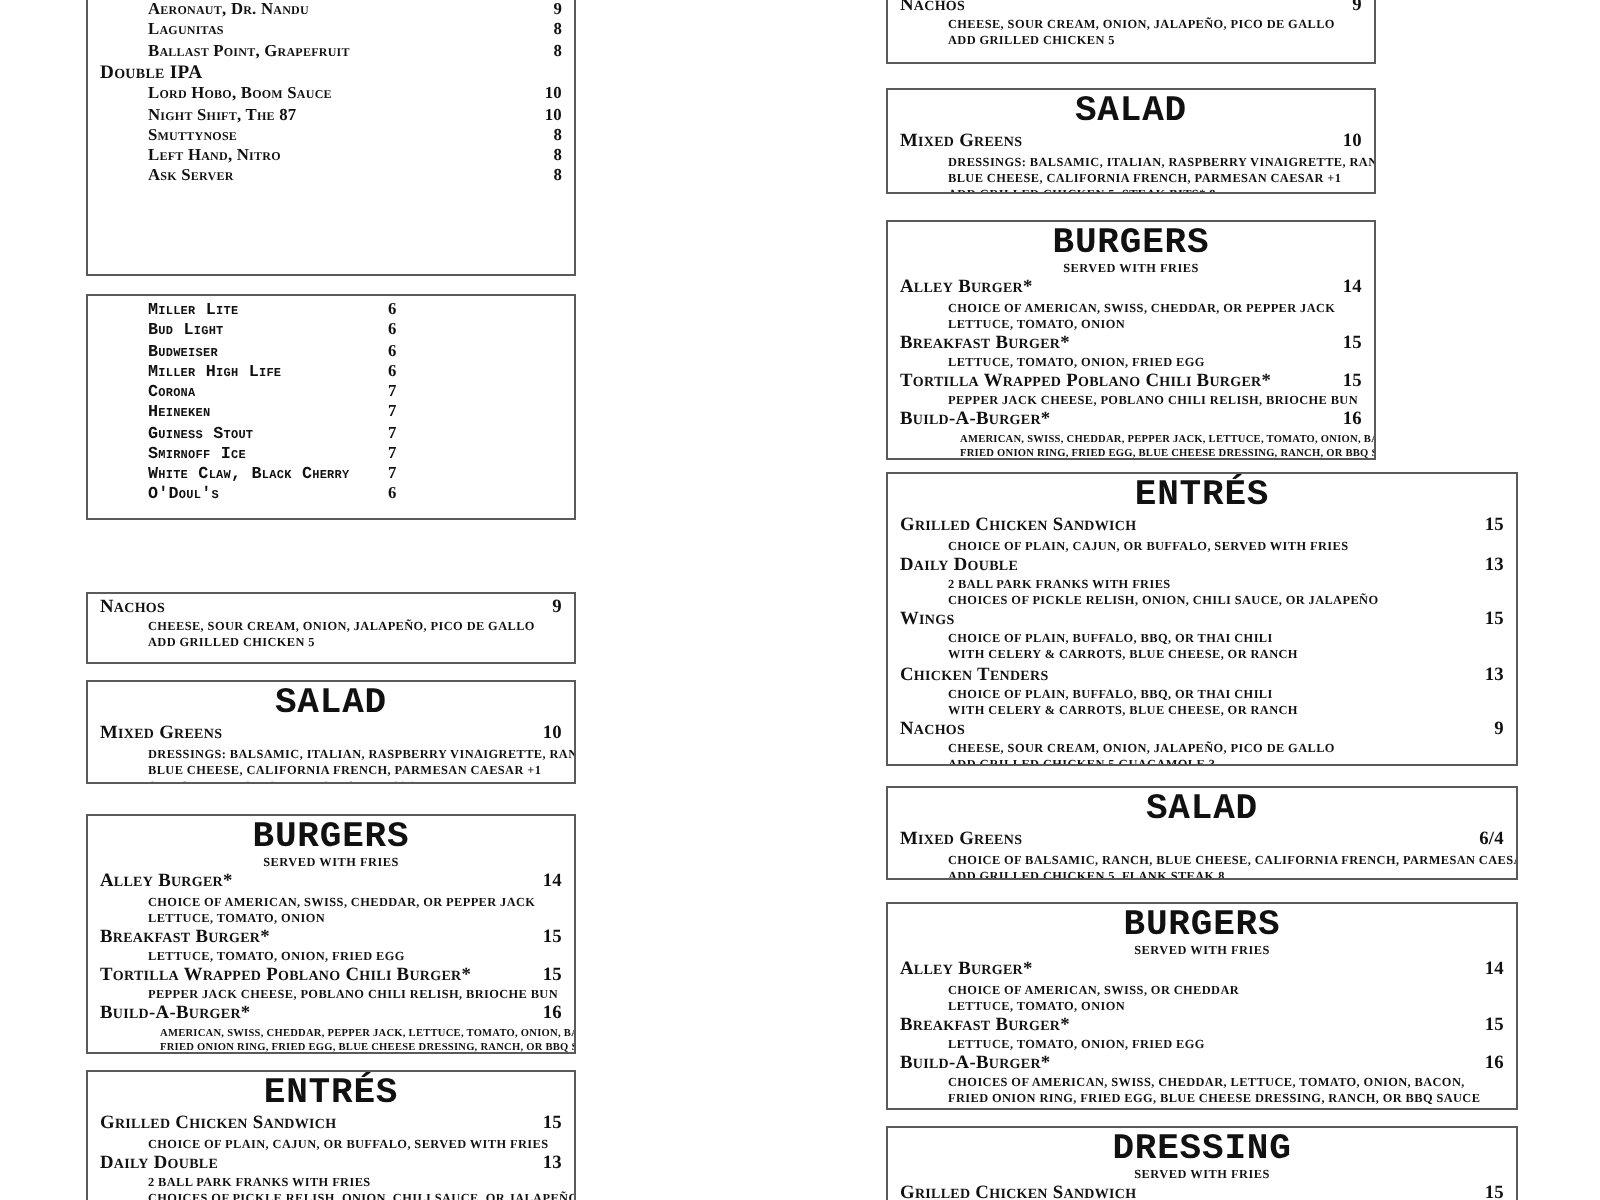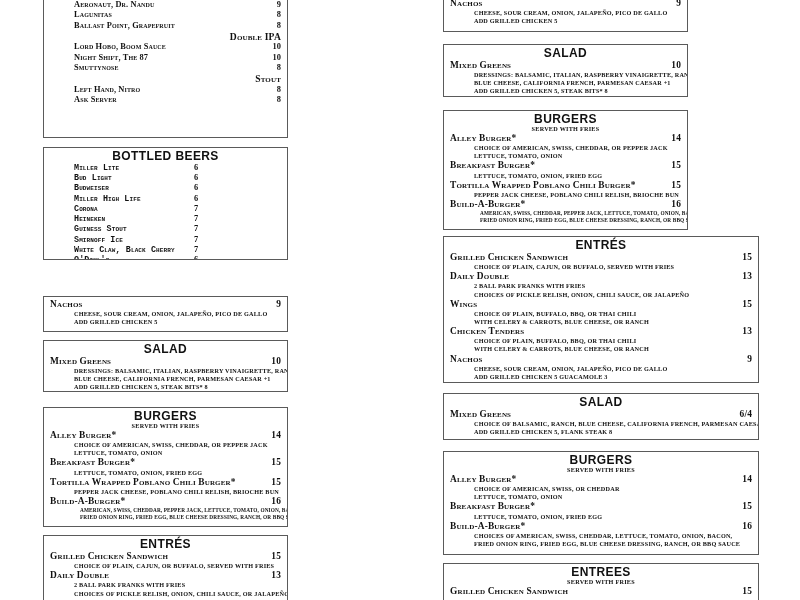--- a/index.html
+++ b/index.html
@@ -18,24 +18,24 @@
     background: #ffffff;
     padding: 2px 6px 3px 6px;
     overflow: hidden;
   }
   .box.noborder-top { border-top: none; }
   .box.noborder-bottom { border-bottom: none; }
 
   .sect-title {
     text-align: center;
     font-weight: bold;
-    font-size: 12px;
+    font-size: 18px;
     letter-spacing: 0.4px;
     line-height: 1.08;
-    font-family: Liberation Sans, sans-serif;
+    font-family: Liberation Mono, monospace;
   }
   .sect-sub {
     text-align: center;
     font-weight: bold;
     font-size: 6.2px;
     letter-spacing: 0.25px;
     text-transform: uppercase;
     margin-top: -1px;
     margin-bottom: 1px;
   }
@@ -57,21 +57,20 @@
   .item .pr { font-variant: normal; text-transform: none; font-size: 9.4px; padding-left: 8px; }
 
   
   .cat {
     font-weight: bold;
     font-size: 9.6px;
     font-variant: small-caps;
     text-transform: capitalize;
     line-height: 1.2;
     letter-spacing: 0.15px;
-    text-align: right;
   }
 
   
   .subitem {
     display: flex;
     justify-content: flex-start;
     font-weight: bold;
     font-size: 8.4px;
     font-variant: small-caps;
     text-transform: capitalize;
@@ -120,34 +119,32 @@
       <span class="pr">10</span>
     </div>
     <div class="subitem">
       <span class="nm">Night Shift, The 87</span>
       <span class="pr">10</span>
     </div>
     <div class="subitem">
       <span class="nm">Smuttynose</span>
       <span class="pr">8</span>
     </div>
-    <div class="cat">Stout</div>
     <div class="subitem">
       <span class="nm">Left Hand, Nitro</span>
       <span class="pr">8</span>
     </div>
     <div class="subitem">
       <span class="nm">Ask Server</span>
       <span class="pr">8</span>
     </div>
 
   </div>
 
   <div class="box" style="left:43px; top:147px; width:245px; height:113px;">
-    <div class="sect-title">BOTTLED BEERS</div>
     <div class="subitem bb">
       <span class="nm">Miller Lite</span>
       <span class="pr">6</span>
     </div>
     <div class="subitem bb">
       <span class="nm">Bud Light</span>
       <span class="pr">6</span>
     </div>
     <div class="subitem bb">
       <span class="nm">Budweiser</span>
@@ -367,21 +364,21 @@
 
     <div class="item">
       <span class="nm">Build-a-Burger*</span>
       <span class="pr">16</span>
     </div>
     <div class="desc w">CHOICES OF AMERICAN, SWISS, CHEDDAR, LETTUCE, TOMATO, ONION, BACON,</div>
     <div class="desc w">FRIED ONION RING, FRIED EGG, BLUE CHEESE DRESSING, RANCH, OR BBQ SAUCE</div>
   </div>
 
   <div class="box noborder-bottom" style="left:443px; top:563px; width:316px; height:40px;">
-    <div class="sect-title">ENTREES</div>
+    <div class="sect-title">DRESSING</div>
     <div class="sect-sub">SERVED WITH FRIES</div>
     <div class="item">
       <span class="nm">Grilled Chicken Sandwich</span>
       <span class="pr">15</span>
     </div>
   </div>
 
 </div>
 
 </body></html>

